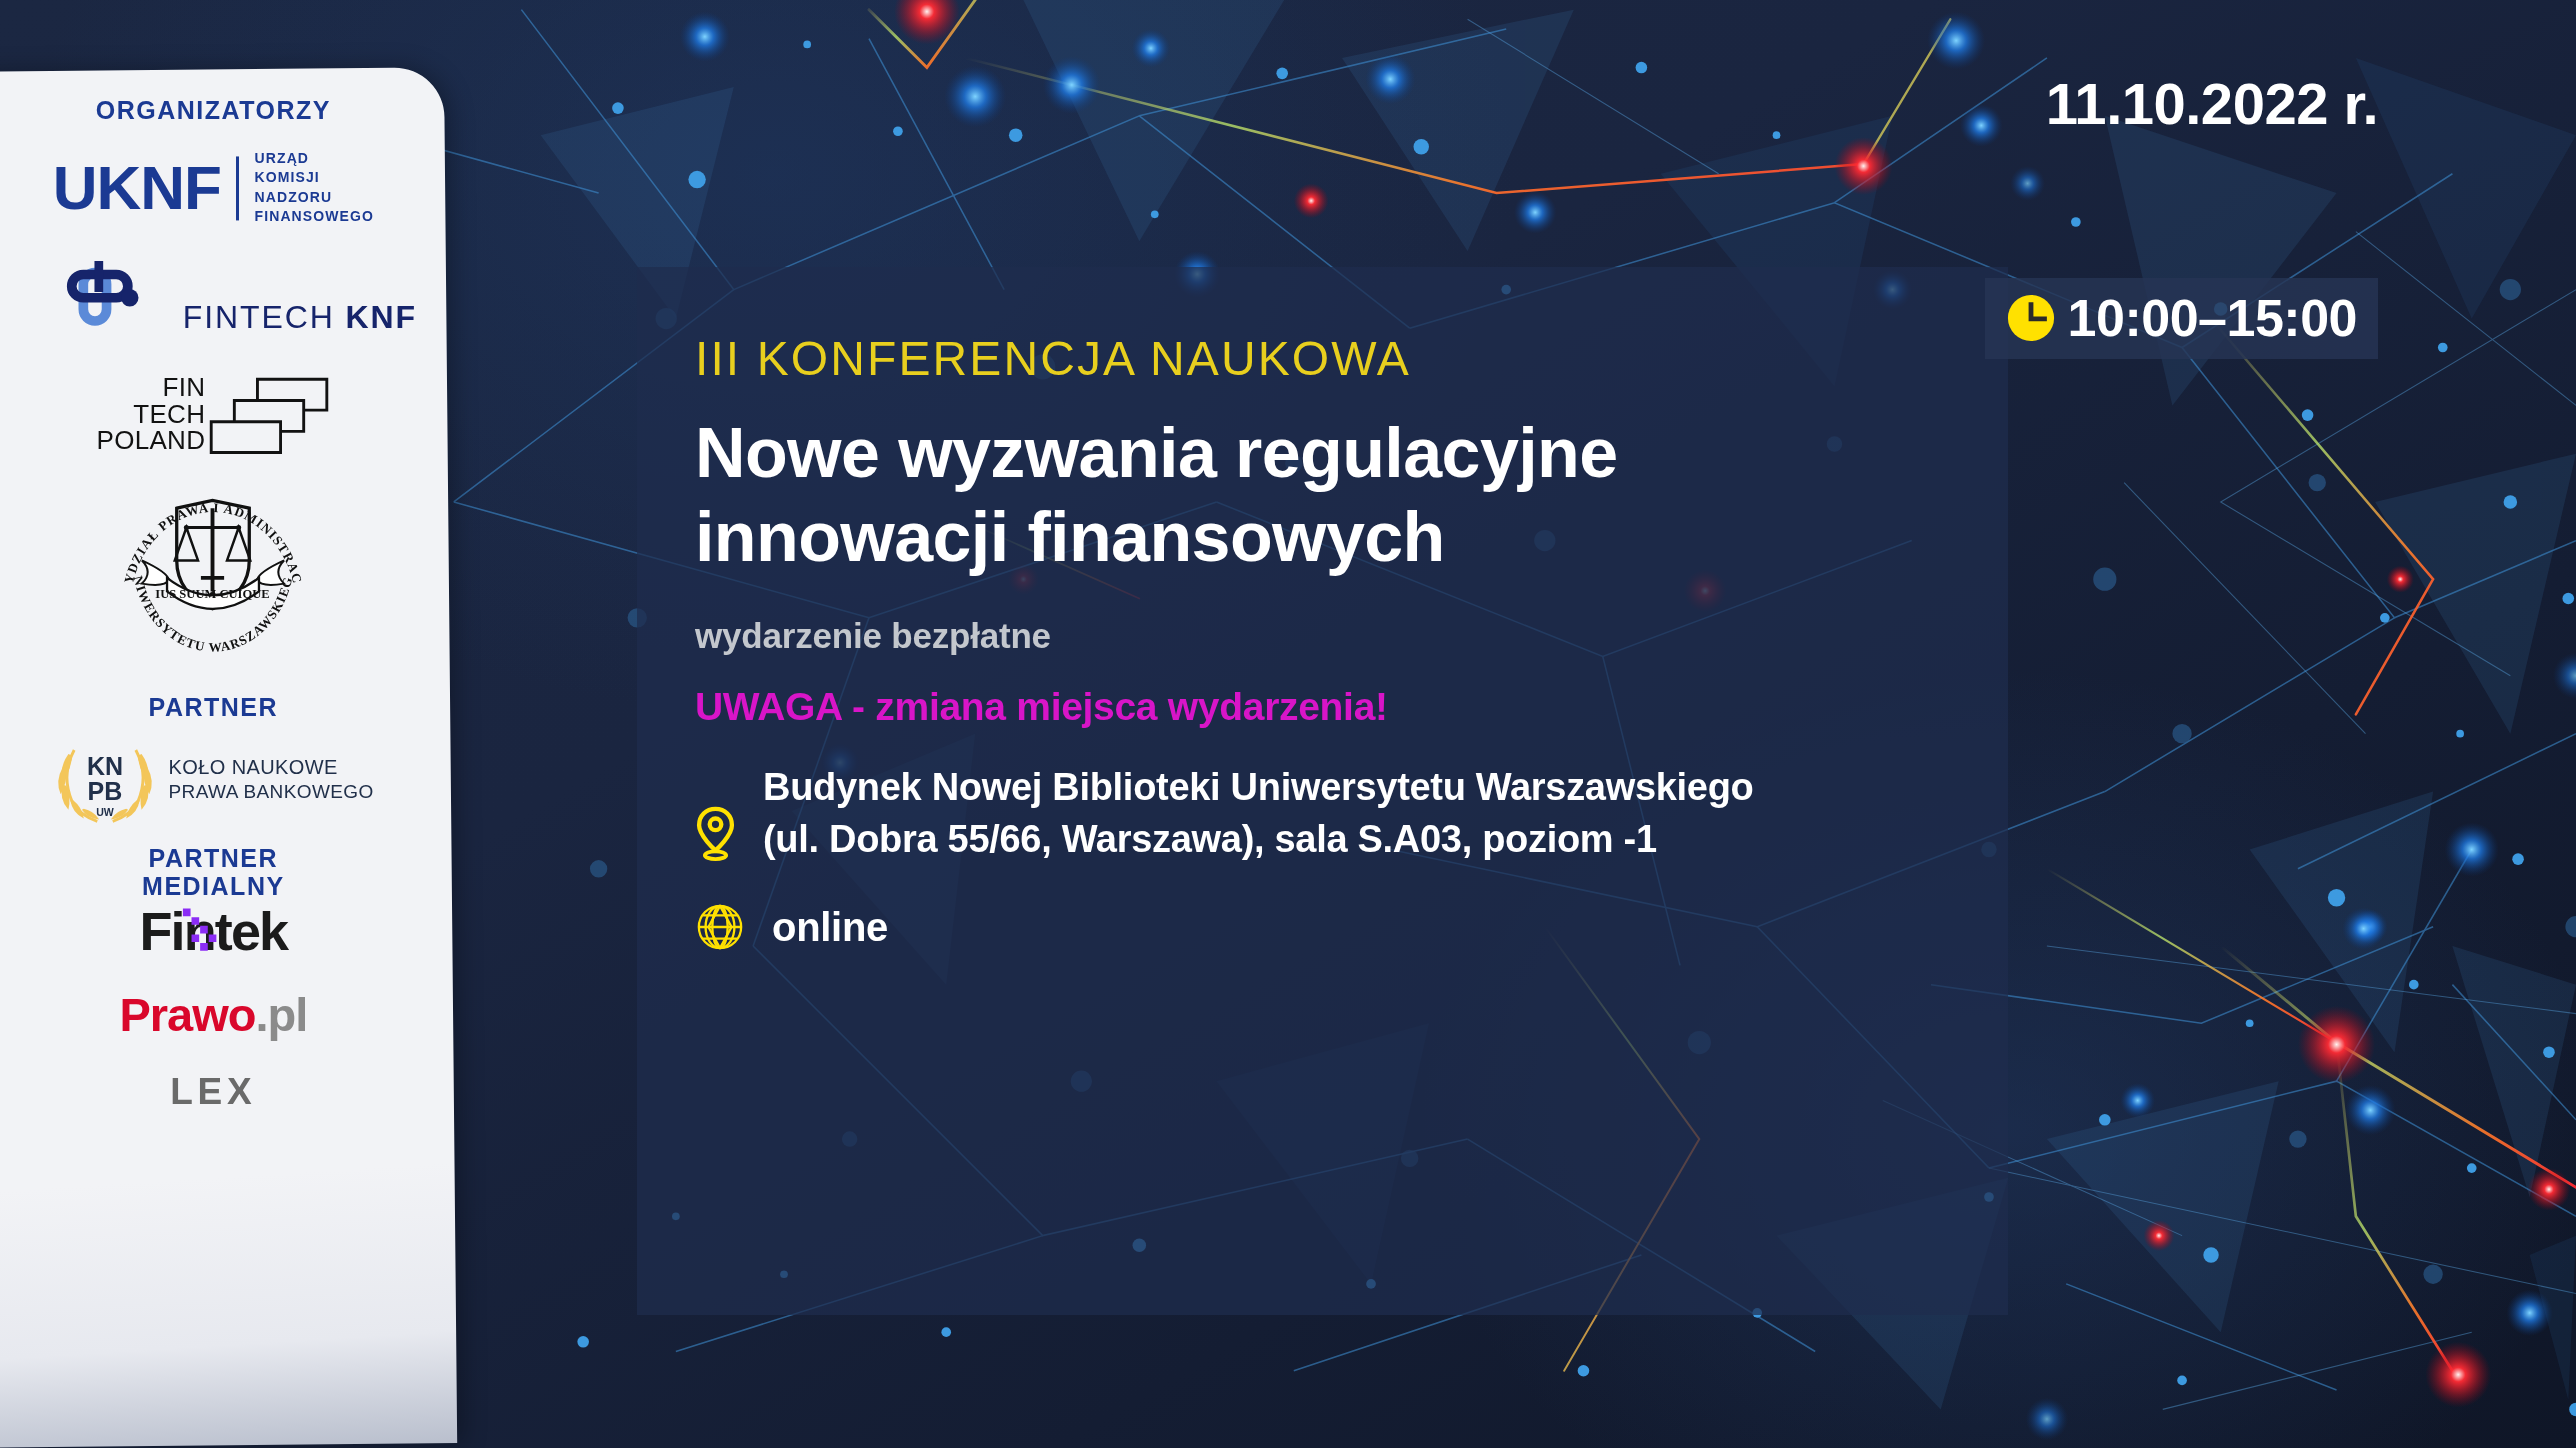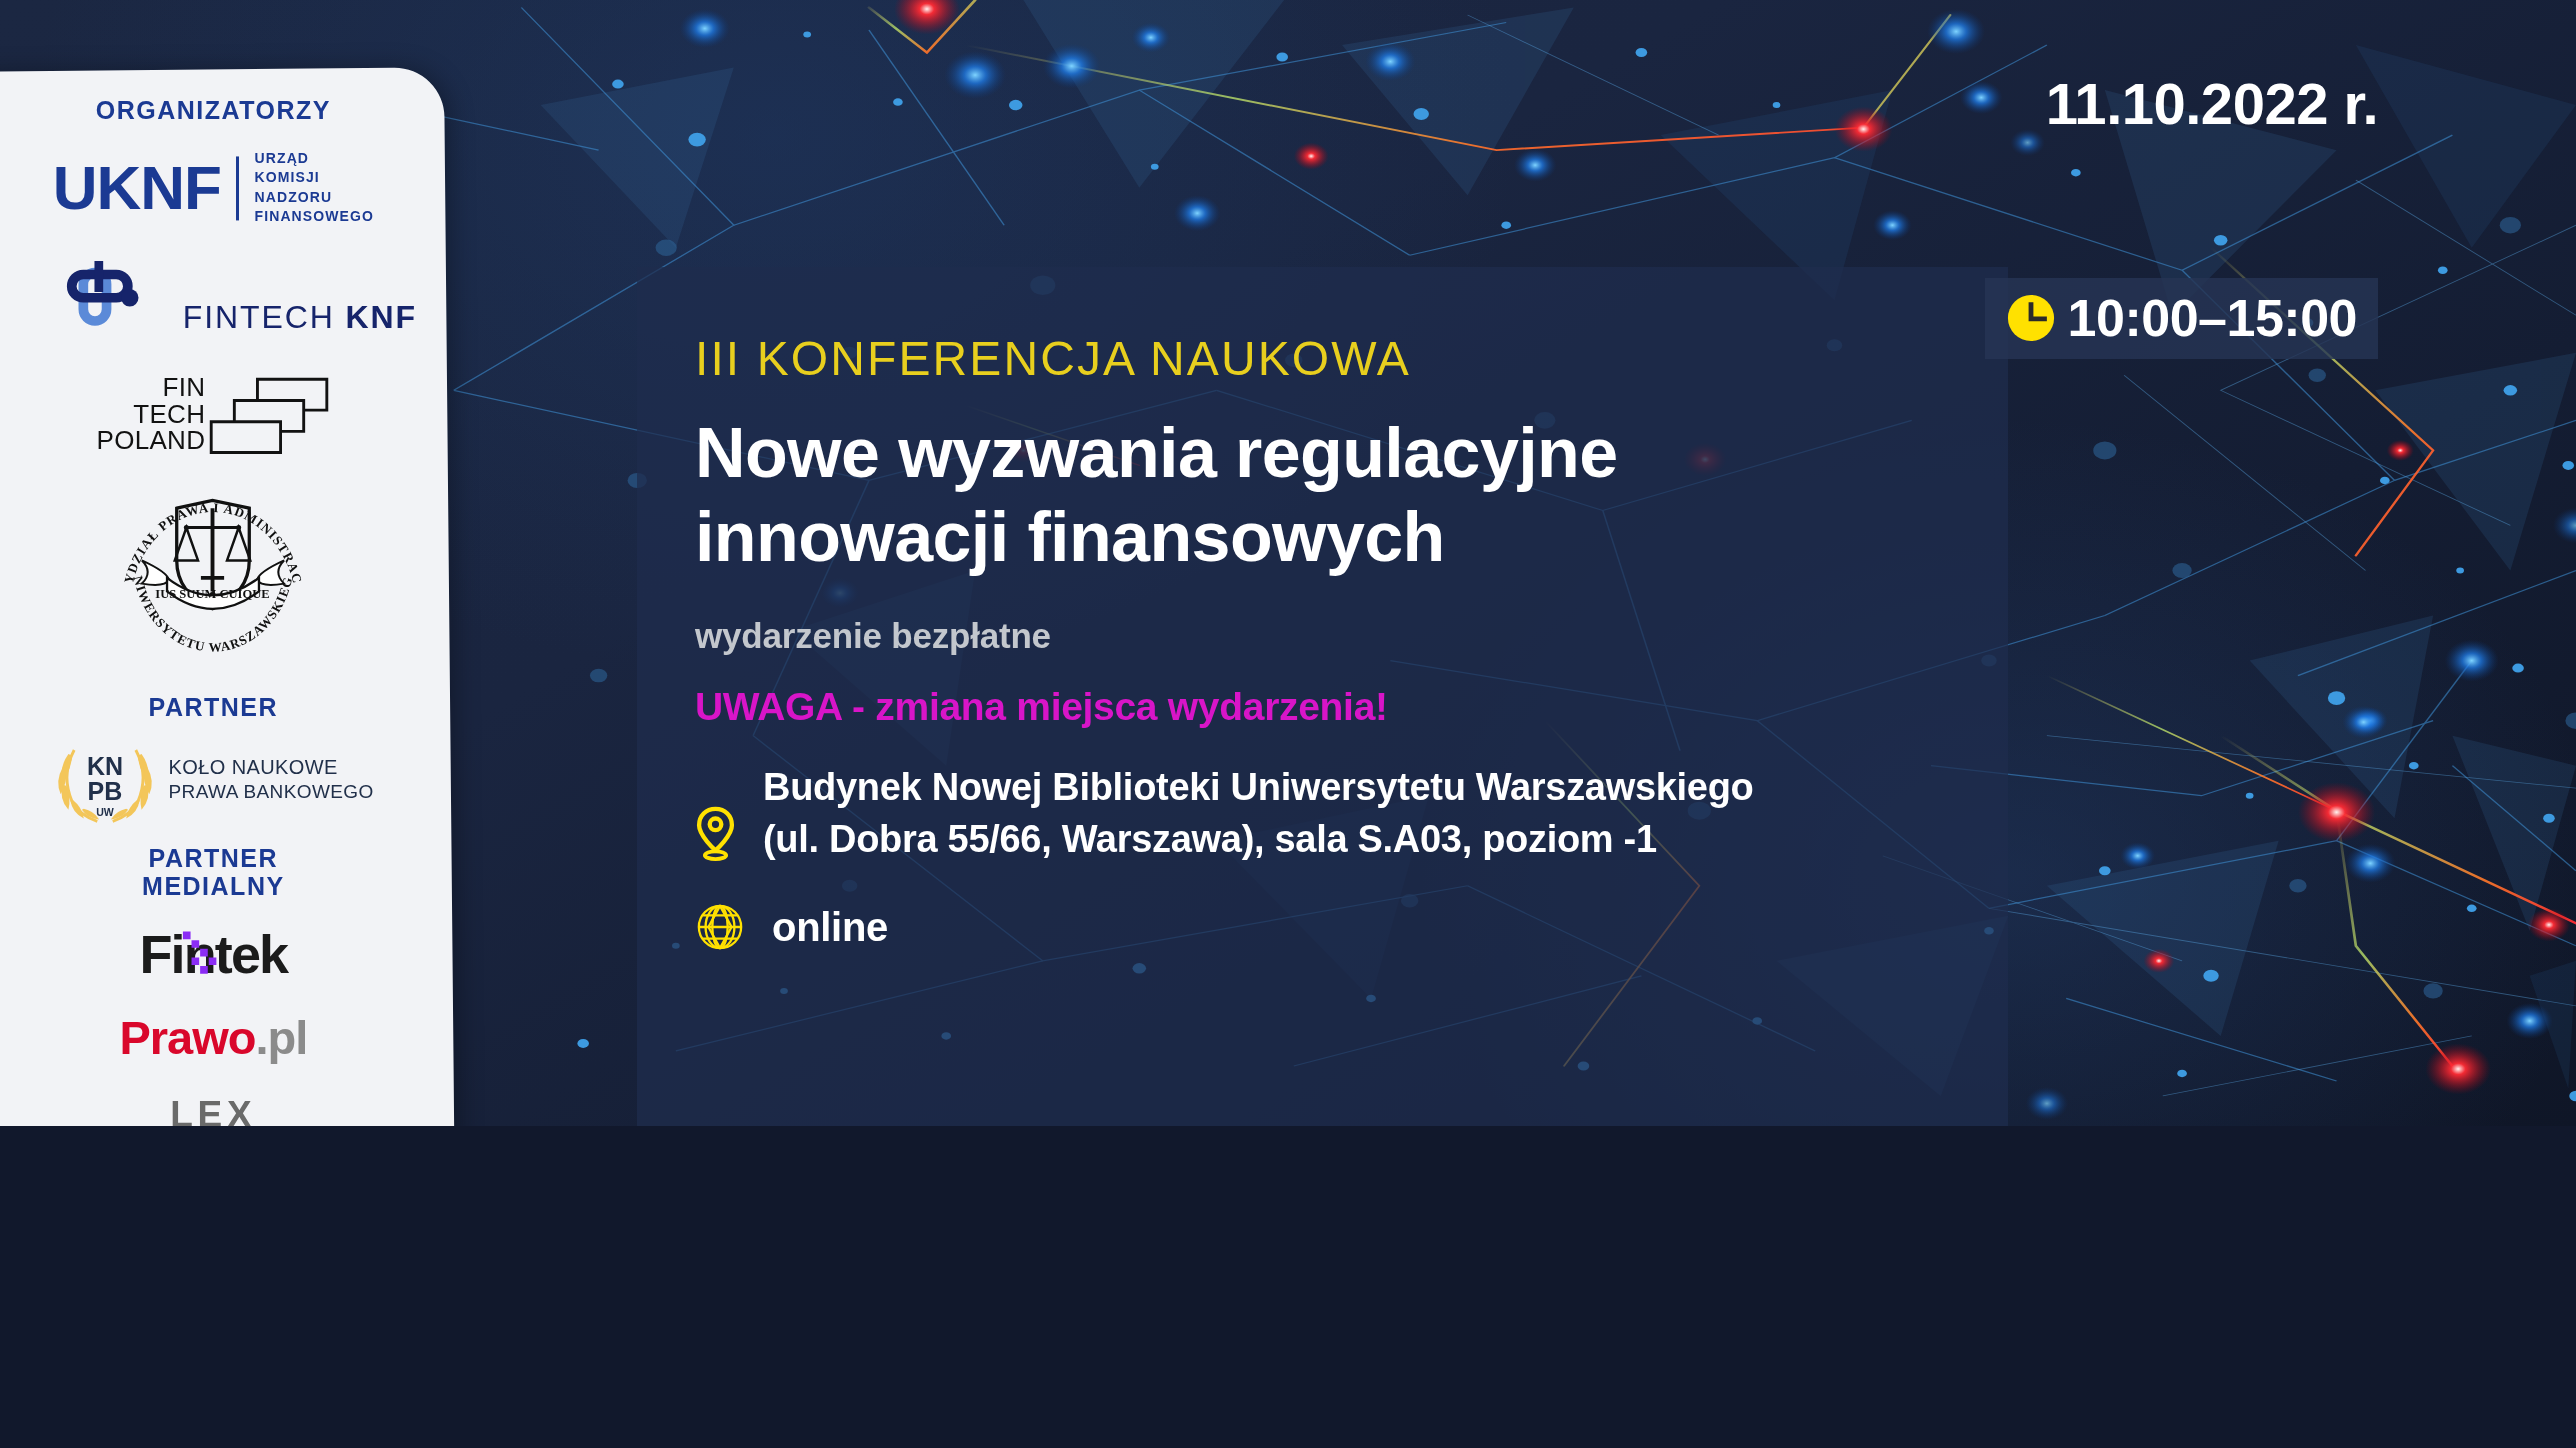--- a/index.html
+++ b/index.html
@@ -2,21 +2,21 @@
 <html><head>
 <meta charset="utf-8">
 <style>
   html,body{margin:0;padding:0;background:#11182c;}
   *{box-sizing:border-box;}
   body{font-family:"Liberation Sans", sans-serif;}
 
   #poster{
     position:relative;
     width:2576px;
-    height:1126px;
+    height:1448px;
     overflow:hidden;
     background:
       radial-gradient(ellipse 869px 676px at 78% 78%, rgba(40,70,120,.38), rgba(0,0,0,0) 68%),
       radial-gradient(ellipse 1062px 772px at 30% 12%, rgba(32,62,110,.40), rgba(0,0,0,0) 70%),
       linear-gradient(150deg,#1b2742 0%,#1a2540 38%,#141d33 70%,#0f1627 100%);
   }
 
   
   #net{position:absolute;inset:0;width:100%;height:100%;}
 
@@ -67,21 +67,21 @@
 
   
   .seal{margin-top:17.4px;}
 
   
   .knpb{margin-top:13.5px;display:flex;align-items:center;gap:11.6px;}
   .knpb-txt{color:#21304a;font-size:20px;line-height:1.25;letter-spacing:0.4px;white-space:nowrap;}
   .knpb-txt .l2{font-size:19px;}
 
   
-  .fintek{margin-top:23px;font-size:54px;font-weight:bold;color:#1b1b1b;letter-spacing:-1.9px;position:relative;}
+  .fintek{font-size:54px;font-weight:bold;color:#1b1b1b;letter-spacing:-1.9px;position:relative;}
   .prawo{margin-top:25px;font-size:47px;font-weight:bold;letter-spacing:-1px;}
   .prawo .r{color:#d9072b;}
   .prawo .g{color:#8b8b8b;}
   .lex{margin-top:29px;font-size:37px;color:#6a6a6a;letter-spacing:4.8px;font-weight:600;}
 
   
   .datebox{position:absolute;right:198px;top:70px;z-index:6;text-align:right;}
   .date-txt{color:#ffffff;font-size:58px;font-weight:bold;letter-spacing:-0.5px;white-space:nowrap;}
   .timebox{
     position:absolute;right:198px;top:278px;z-index:6;

